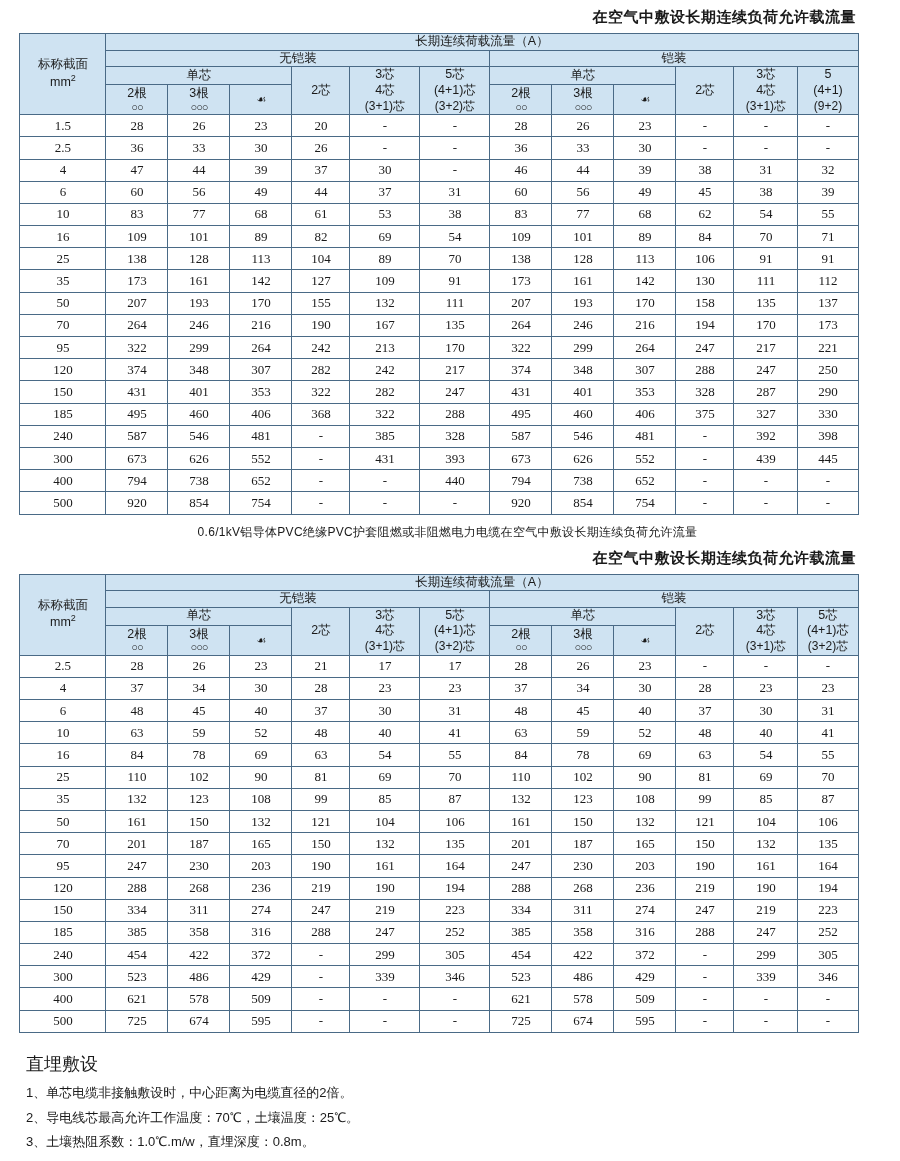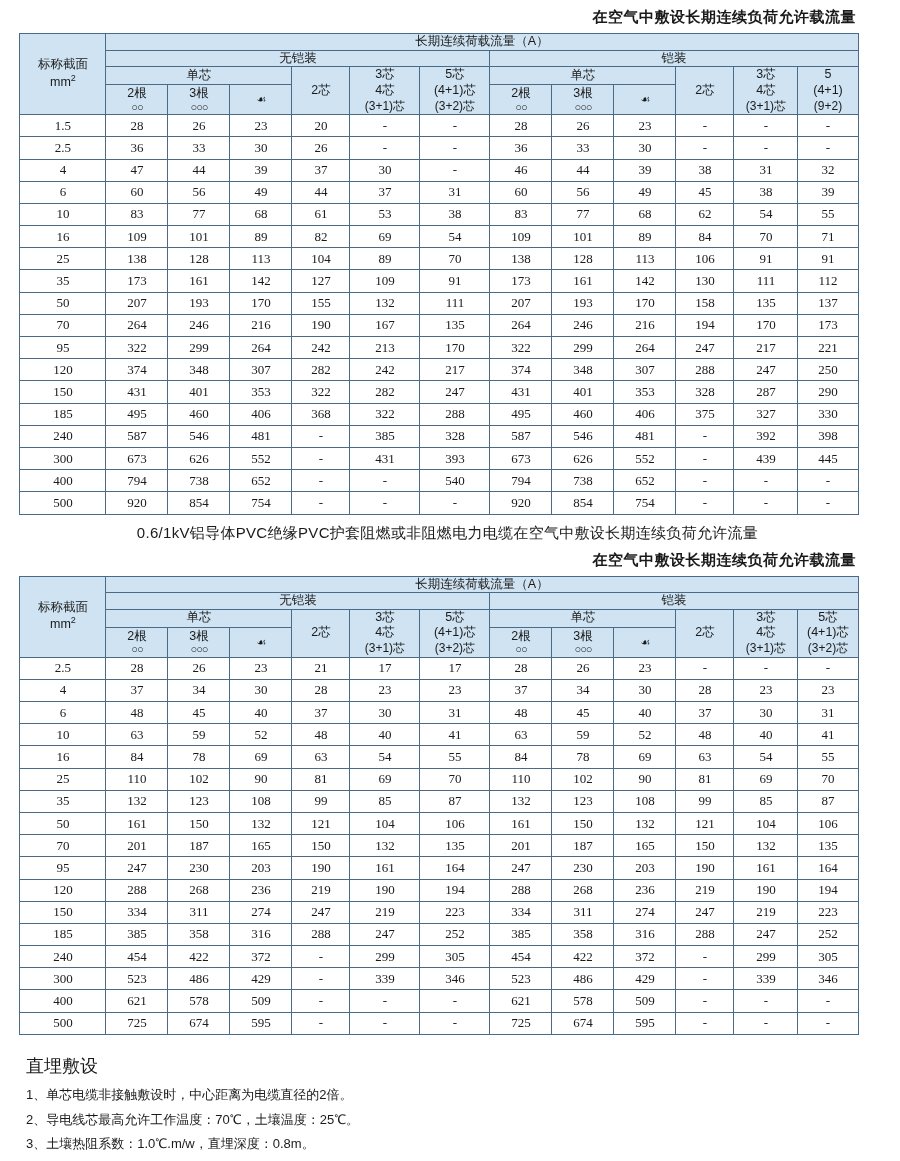--- a/index.html
+++ b/index.html
@@ -67,21 +67,21 @@
     font-size: 11px;
     letter-spacing: -1px;
     line-height: 1;
     display: block;
   }
   .sub2 { font-size: 12px; line-height: 1.3; }
   .multi { line-height: 1.35; }
 
   .caption {
     text-align: center;
-    font-size: 15px;
+    font-size: 12px;
     font-family: "Liberation Sans", sans-serif;
     padding-top: 9px;
     padding-bottom: 2px;
     letter-spacing: 0.3px;
     margin-left: 17px;
   }
 
   .notes {
     margin: 14px 0 0 26px;
     font-family: "Liberation Sans", sans-serif;
@@ -418,21 +418,21 @@
           <td>439</td>
           <td>445</td>
         </tr>
         <tr>
           <td>400</td>
           <td>794</td>
           <td>738</td>
           <td>652</td>
           <td>-</td>
           <td>-</td>
-          <td>540</td>
+          <td>440</td>
           <td>794</td>
           <td>738</td>
           <td>652</td>
           <td>-</td>
           <td>-</td>
           <td>-</td>
         </tr>
         <tr>
           <td>500</td>
           <td>920</td>

